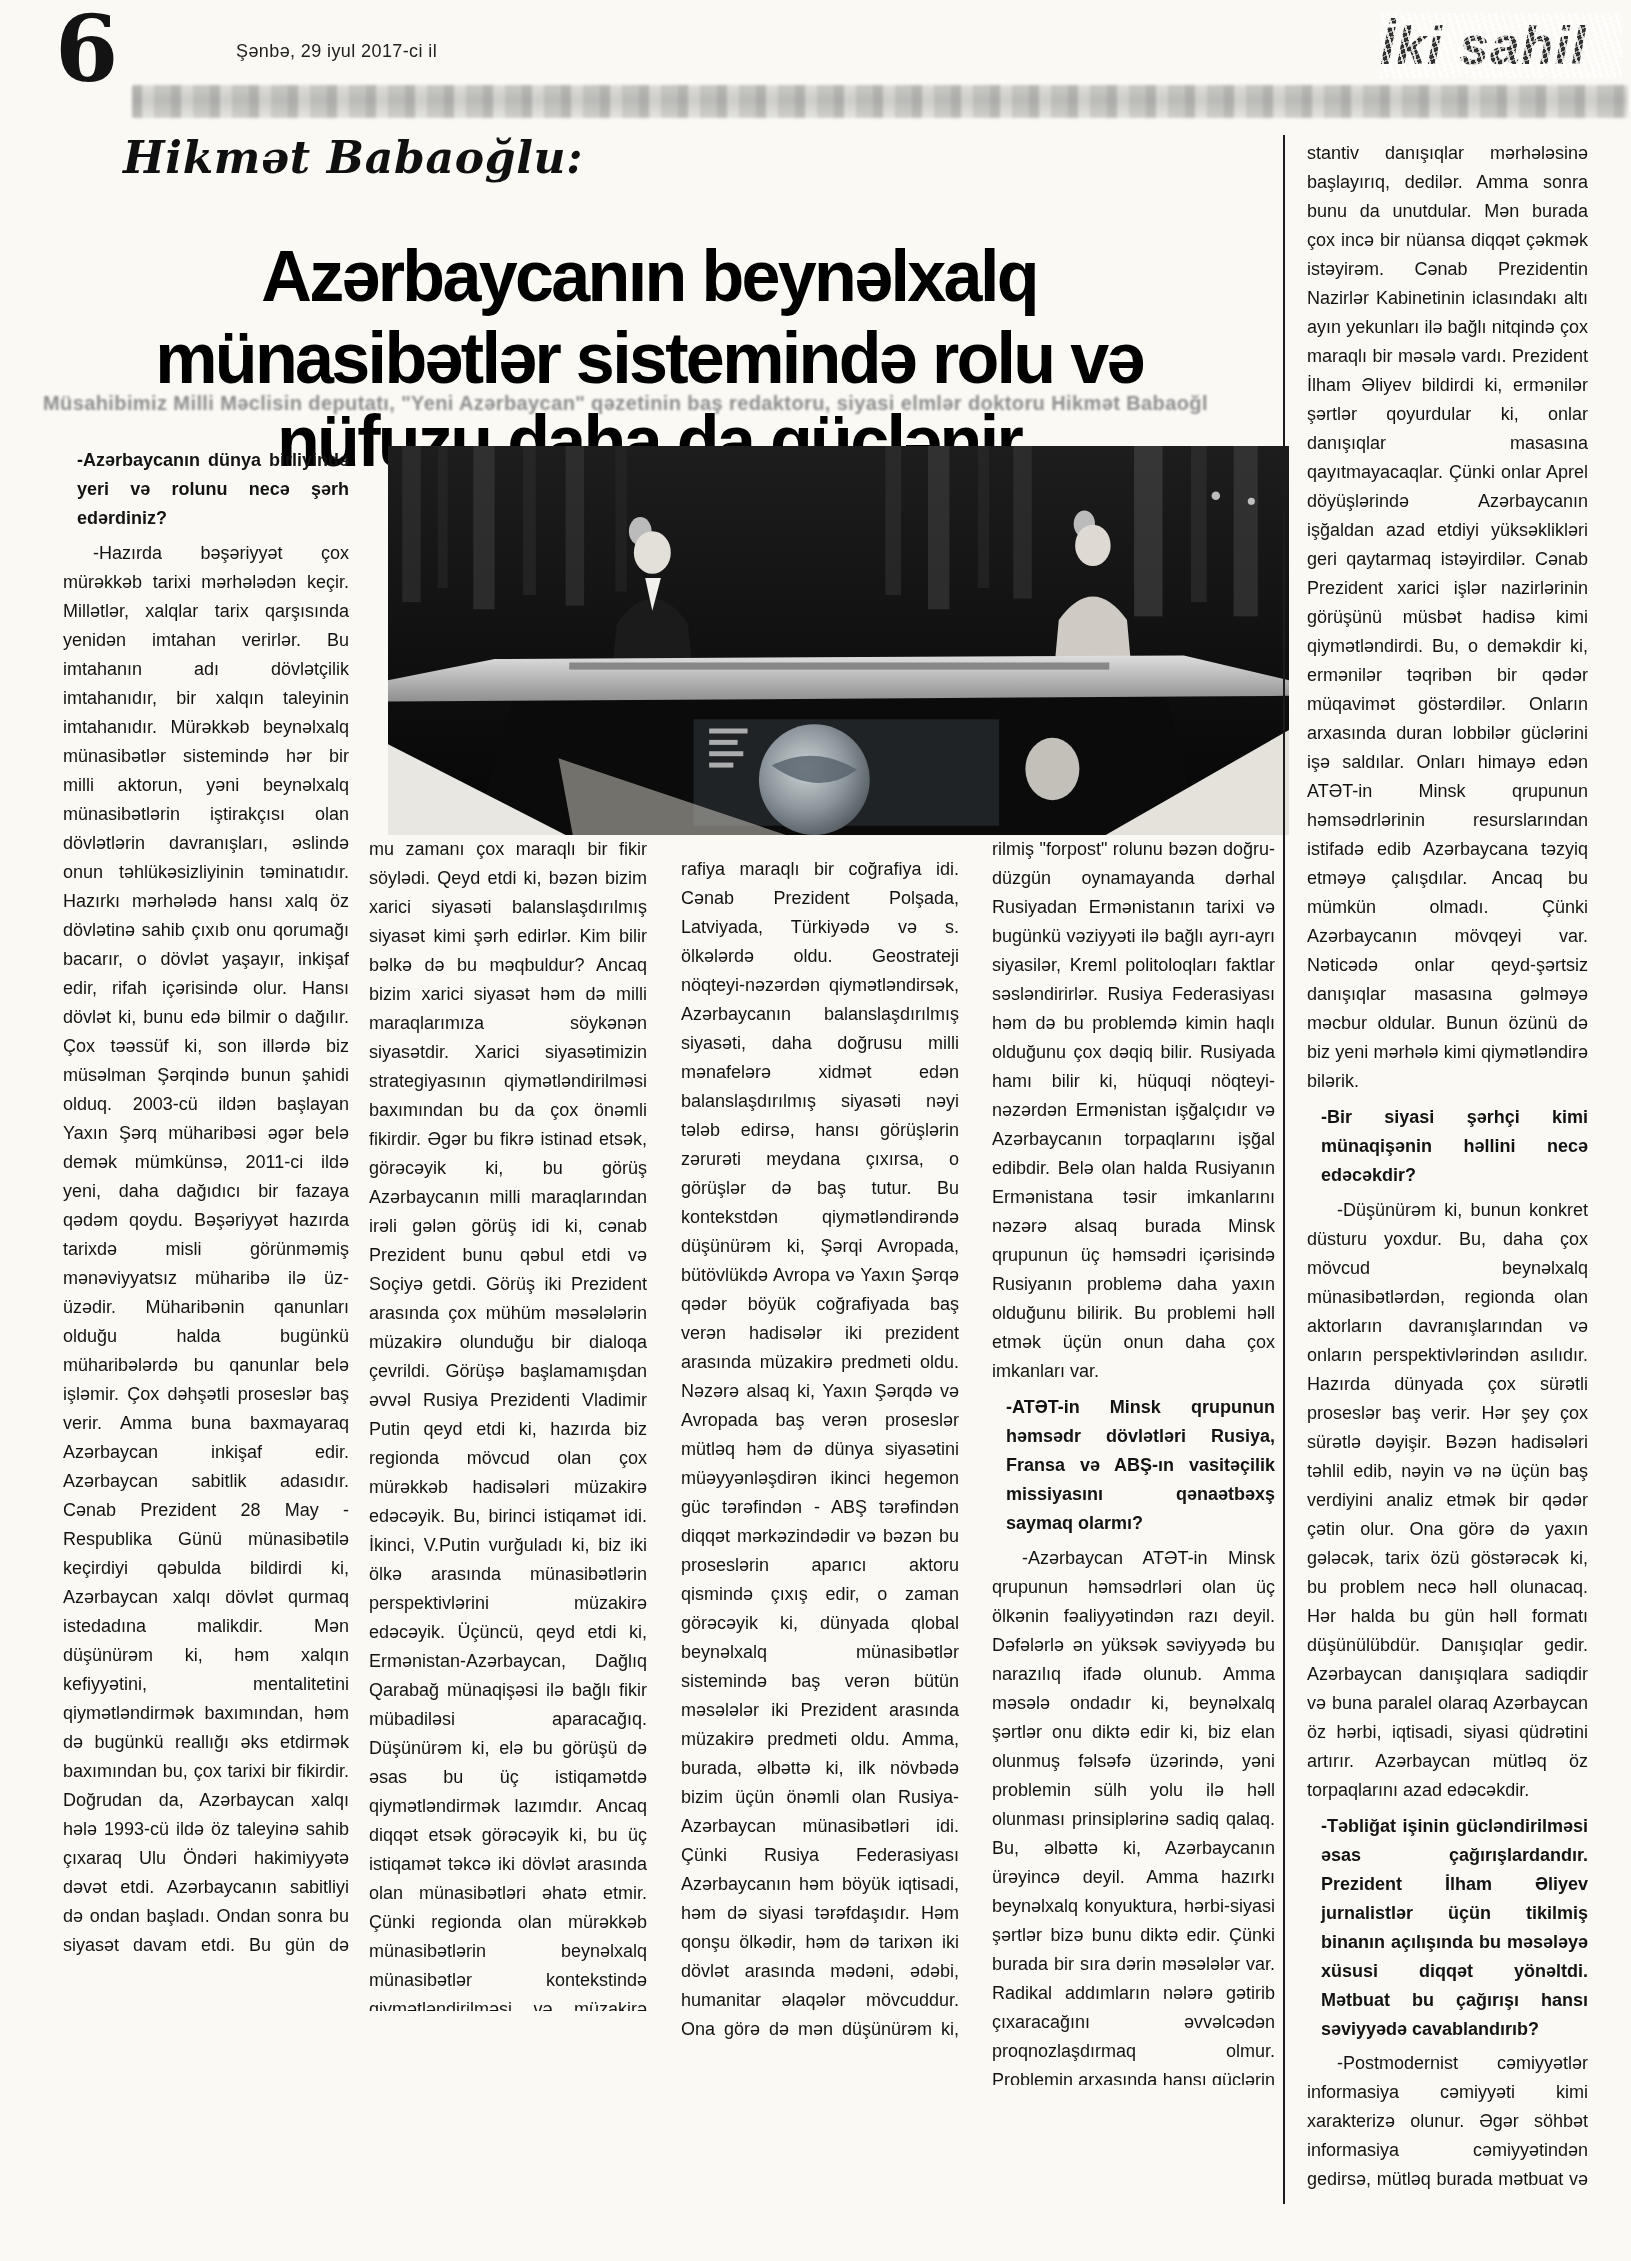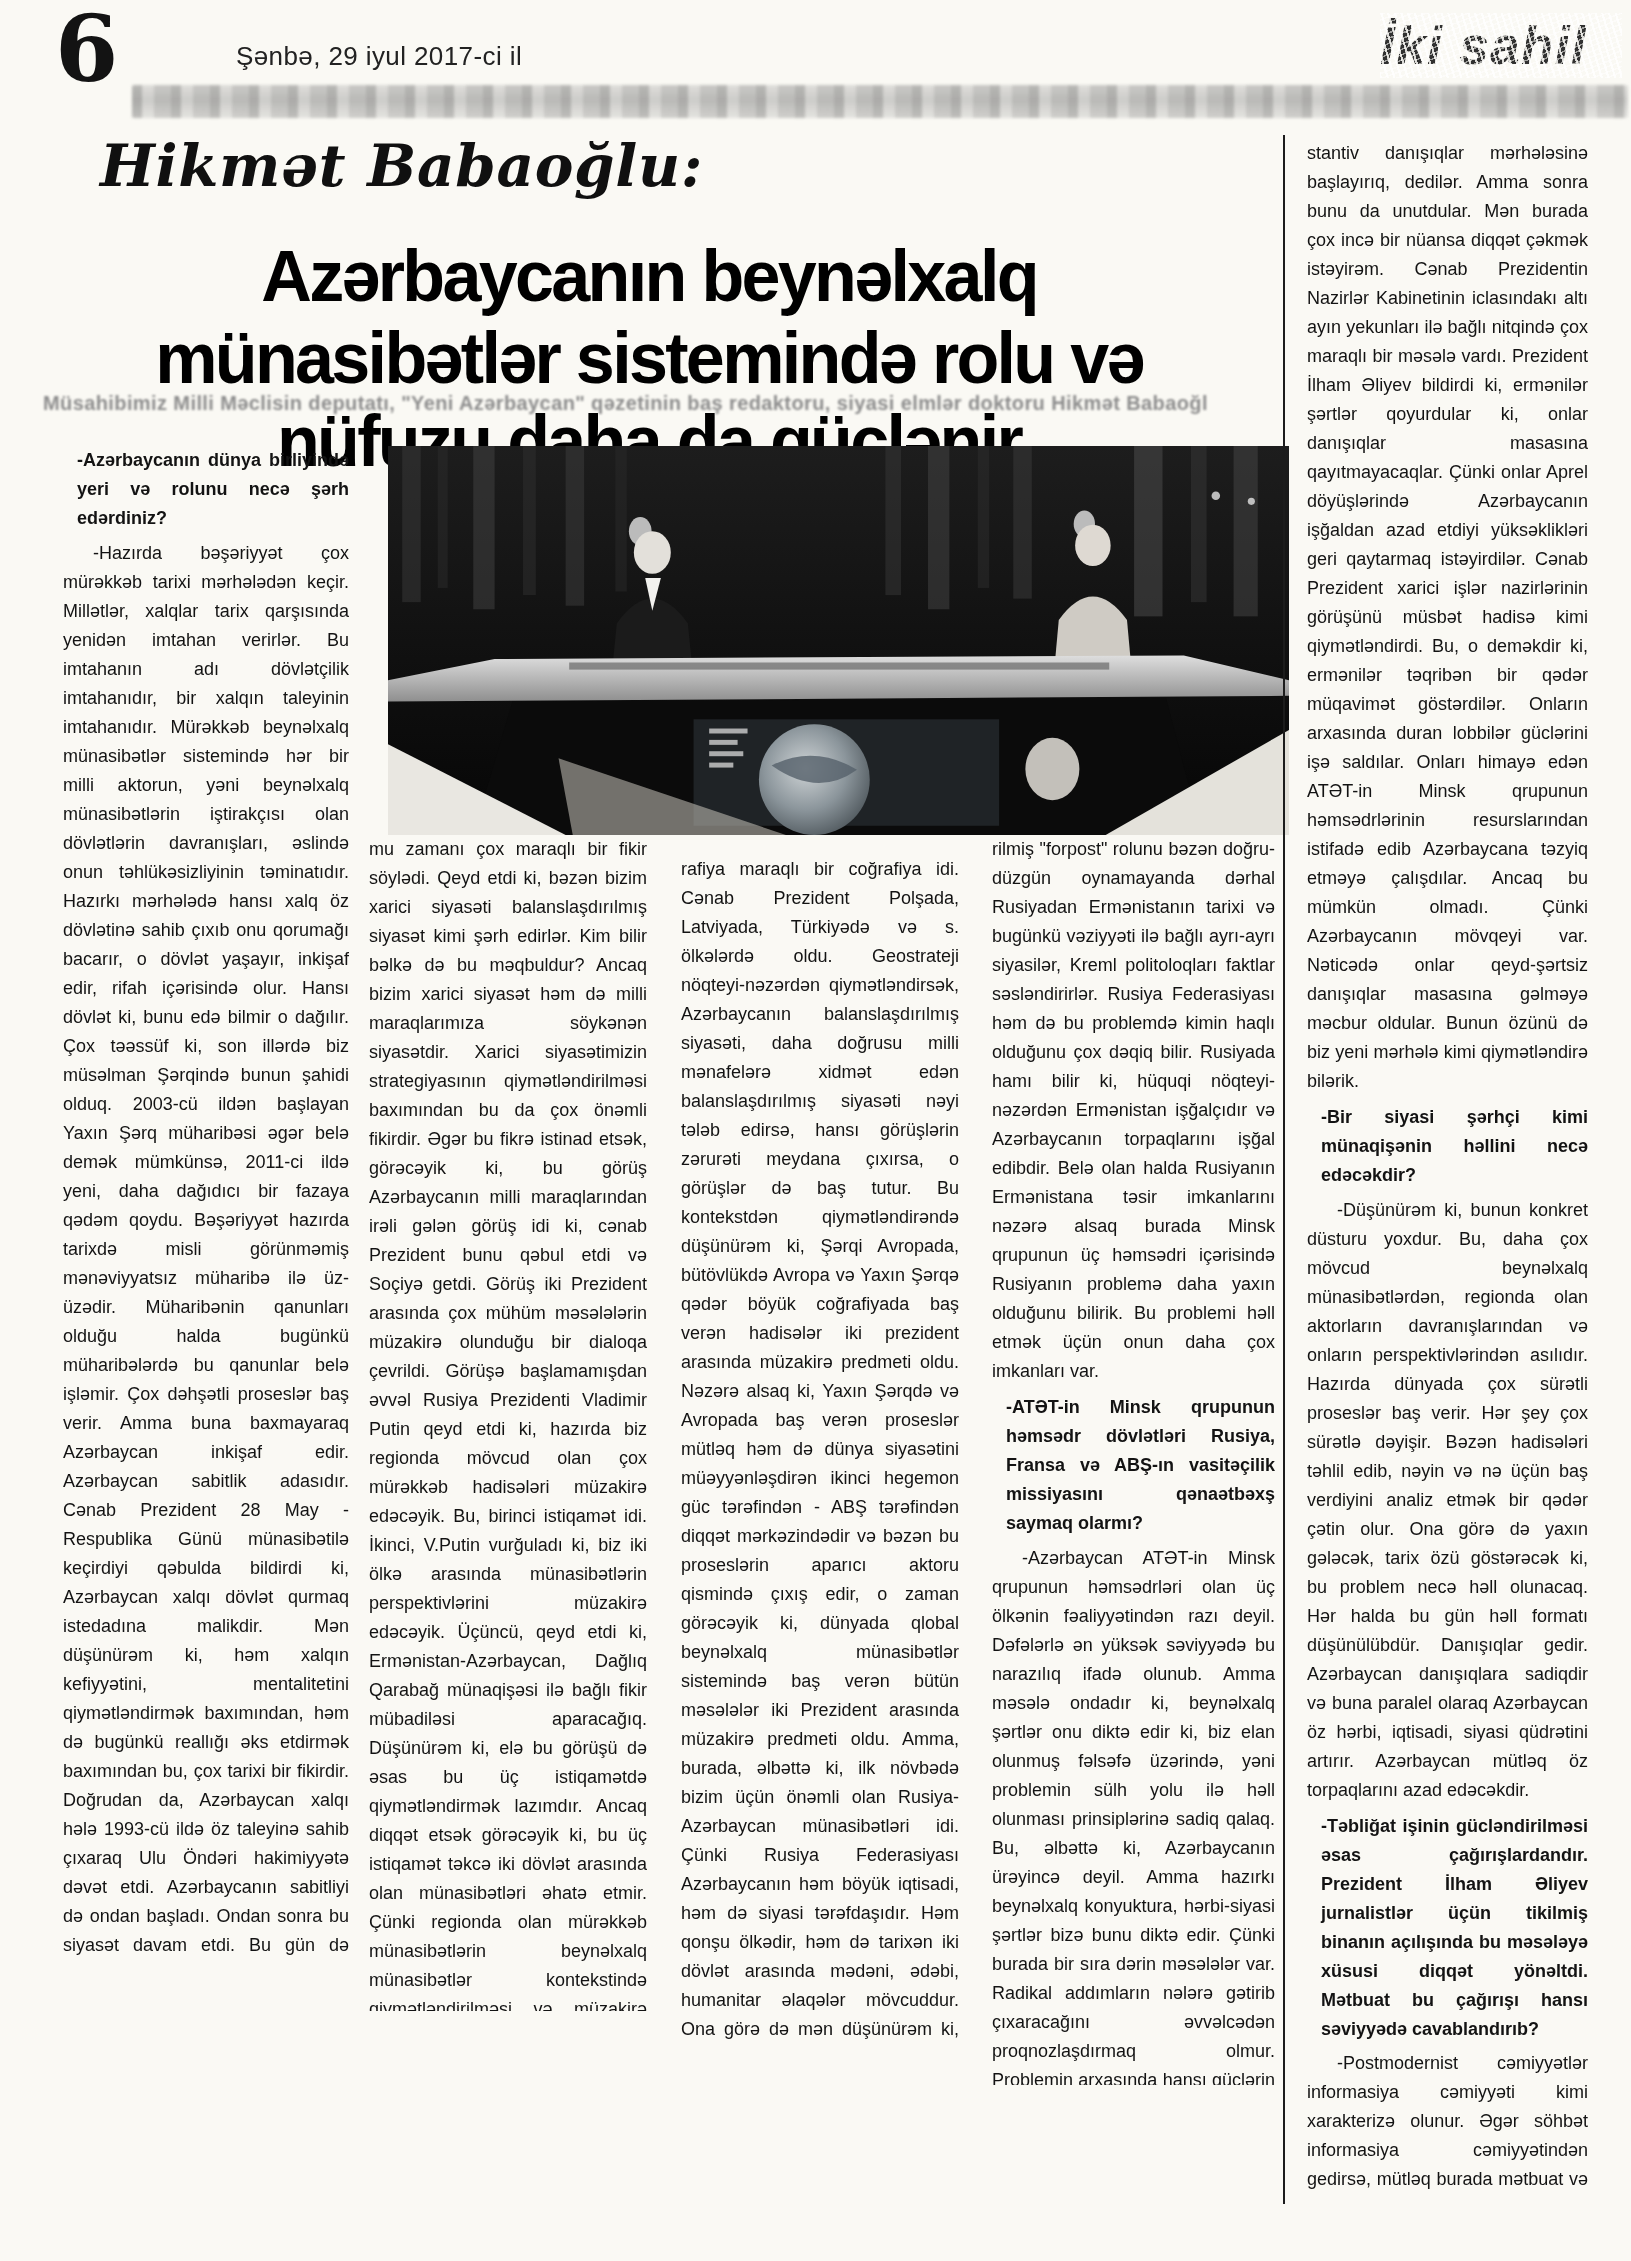--- a/index.html
+++ b/index.html
@@ -5,21 +5,21 @@
   html,body{margin:0;padding:0;}
   body{
     width:1631px;height:2261px;position:relative;overflow:hidden;
     background:#faf9f4;color:#131313;
     font-family:"Liberation Sans",sans-serif;
     -webkit-font-smoothing:antialiased;
   }
   .abs{position:absolute;}
   
   .page-number{left:55px;top:4.3px;font-family:"DejaVu Serif",serif;font-weight:700;font-size:91px;line-height:1;}
-  .date-label{left:236px;top:41px;font-size:26px;color:#222;letter-spacing:0.4px;}
+  .date-label{left:236px;top:41px;font-size:18px;color:#222;letter-spacing:0.4px;}
   .masthead{left:1380px;top:12.8px;width:242px;height:65px;overflow:hidden;}
   .masthead .word{
     font-family:"Liberation Sans",sans-serif;font-weight:700;font-style:italic;
     font-size:53px;line-height:65px;letter-spacing:1.4px;color:#3b3b3b;
     filter:blur(0.5px) contrast(1.15);white-space:nowrap;
   }
   .masthead .grain{
     position:absolute;inset:0;
     background:
       repeating-linear-gradient(73deg,rgba(250,249,244,.85) 0 2.1px,transparent 2.1px 6.4px),
@@ -27,22 +27,22 @@
     mix-blend-mode:screen;pointer-events:none;
   }
   .smudge-band{
     left:132px;top:85px;width:1496px;height:33px;
     background:
       repeating-linear-gradient(90deg,rgba(90,90,90,.30) 0 10px,rgba(200,200,200,.18) 10px 22px,rgba(130,130,130,.26) 22px 39px),
       linear-gradient(180deg,rgba(120,120,120,.18),rgba(120,120,120,.34) 45%,rgba(120,120,120,.12));
     filter:blur(1.8px);border-radius:2.1px;
   }
   
-  .kicker{left:100px;top:132px;font-family:"DejaVu Serif",serif;font-style:italic;font-weight:700;
-    font-size:58px;letter-spacing:0.7px;color:#101010;}
+  .kicker{left:123px;top:132px;font-family:"DejaVu Serif",serif;font-style:italic;font-weight:700;
+    font-size:44px;letter-spacing:0.7px;color:#101010;}
   .headline{left:45px;top:186px;width:1208px;text-align:center;
     font-weight:700;font-size:73px;line-height:1.13;letter-spacing:-2.8px;
     transform:scaleX(.96);transform-origin:center;color:#000;}
   .subtitle{left:43px;top:392px;width:1165px;font-size:20px;font-weight:700;
     color:#8d8d8d;letter-spacing:0.4px;filter:blur(0.9px);white-space:nowrap;overflow:hidden;}
   
   .photo{left:348px;top:435px;width:901px;height:389px;background:#141414;overflow:hidden;}
   .photo svg{display:block;width:100%;height:100%;}
   
   .col{font-size:18px;line-height:29px;text-align:justify;overflow:hidden;}

